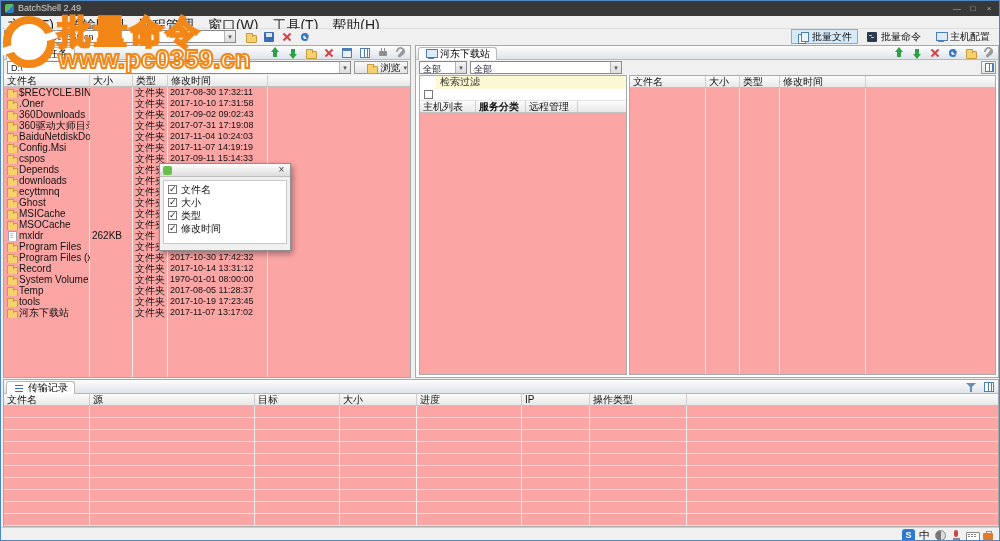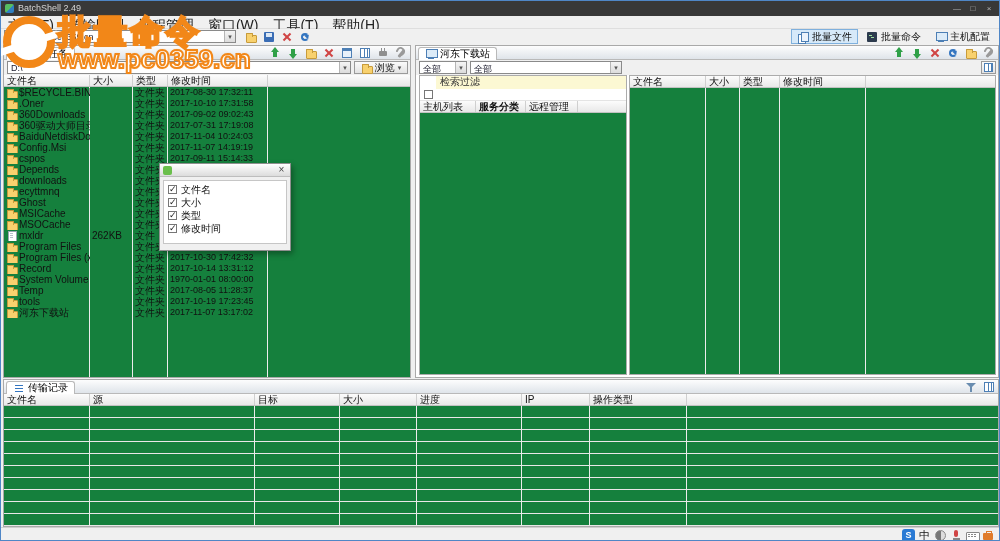--- a/index.html
+++ b/index.html
@@ -35,27 +35,27 @@
   #left-panel{left:2px;top:44px;width:408px;height:333px}
   #splitter{left:410px;top:44px;width:4px;height:333px;background:#f0f0f0}
   #right-panel{left:414px;top:44px;width:584px;height:333px}
   #bottom-panel{left:2px;top:378px;width:996px;height:148px}
 
   .tabstrip{position:absolute;left:0;top:0;right:0;height:14px;background:linear-gradient(#fdfdfd,#dfe4ea);border-bottom:1px solid #b9b9b9}
   .tab{position:absolute;left:2px;top:1px;height:13px;background:#fff;border:1px solid #b9b9b9;border-bottom:none;border-radius:3px 3px 0 0;display:flex;align-items:center;gap:3px;padding:0 6px;font-size:10px;white-space:nowrap}
   .strip-icons{position:absolute;right:2px;top:0;height:14px;display:flex;gap:3px;align-items:center}
 
   .ctrl-row{position:absolute;left:0;right:0;top:14px;height:15px;background:#f0f0f0}
-  .btn{position:absolute;border:1px solid #9a9a9a;background:linear-gradient(#fbfbfb,#e3e3e3);display:flex;align-items:center;justify-content:center;gap:3px;font-size:10px;color:#111}
+  .btn{position:absolute;border:1px solid #9a9a9a;background:linear-gradient(#fbfbfb,#e3e3e3);display:flex;align-items:center;justify-content:flex-end;gap:3px;font-size:10px;color:#111}
 
   .grid-header{position:absolute;left:0;right:0;display:flex;height:12px;background:linear-gradient(#fcfcfc,#e8e8e8);border-bottom:1px solid #c2c2c2;font-size:10px;color:#111}
   .gh-cell{flex:none;border-right:1px solid #cfcfcf;padding:0 3px;line-height:11px;overflow:hidden;white-space:nowrap}
   .gh-fill{flex:1 1 auto;border-right:none}
 
-  .list-area{position:absolute;left:0;right:0;bottom:0;background:#15803d;overflow:hidden}
+  .list-area{position:absolute;left:0;right:0;bottom:0;background:#fca5a5;overflow:hidden}
   .vline{position:absolute;top:0;bottom:0;width:1px;background:#ececec}
 
   .frow{position:relative;display:flex;height:11px;font-size:10px;line-height:11px;white-space:nowrap;color:#111}
   .fcell{flex:none;overflow:hidden;padding:0 2px}
   .c-name{width:86px;display:flex;align-items:center;gap:2px}
   .c-size{width:43px}
   .c-type{width:35px}
   .c-time{width:100px;font-size:9px}
 
   

